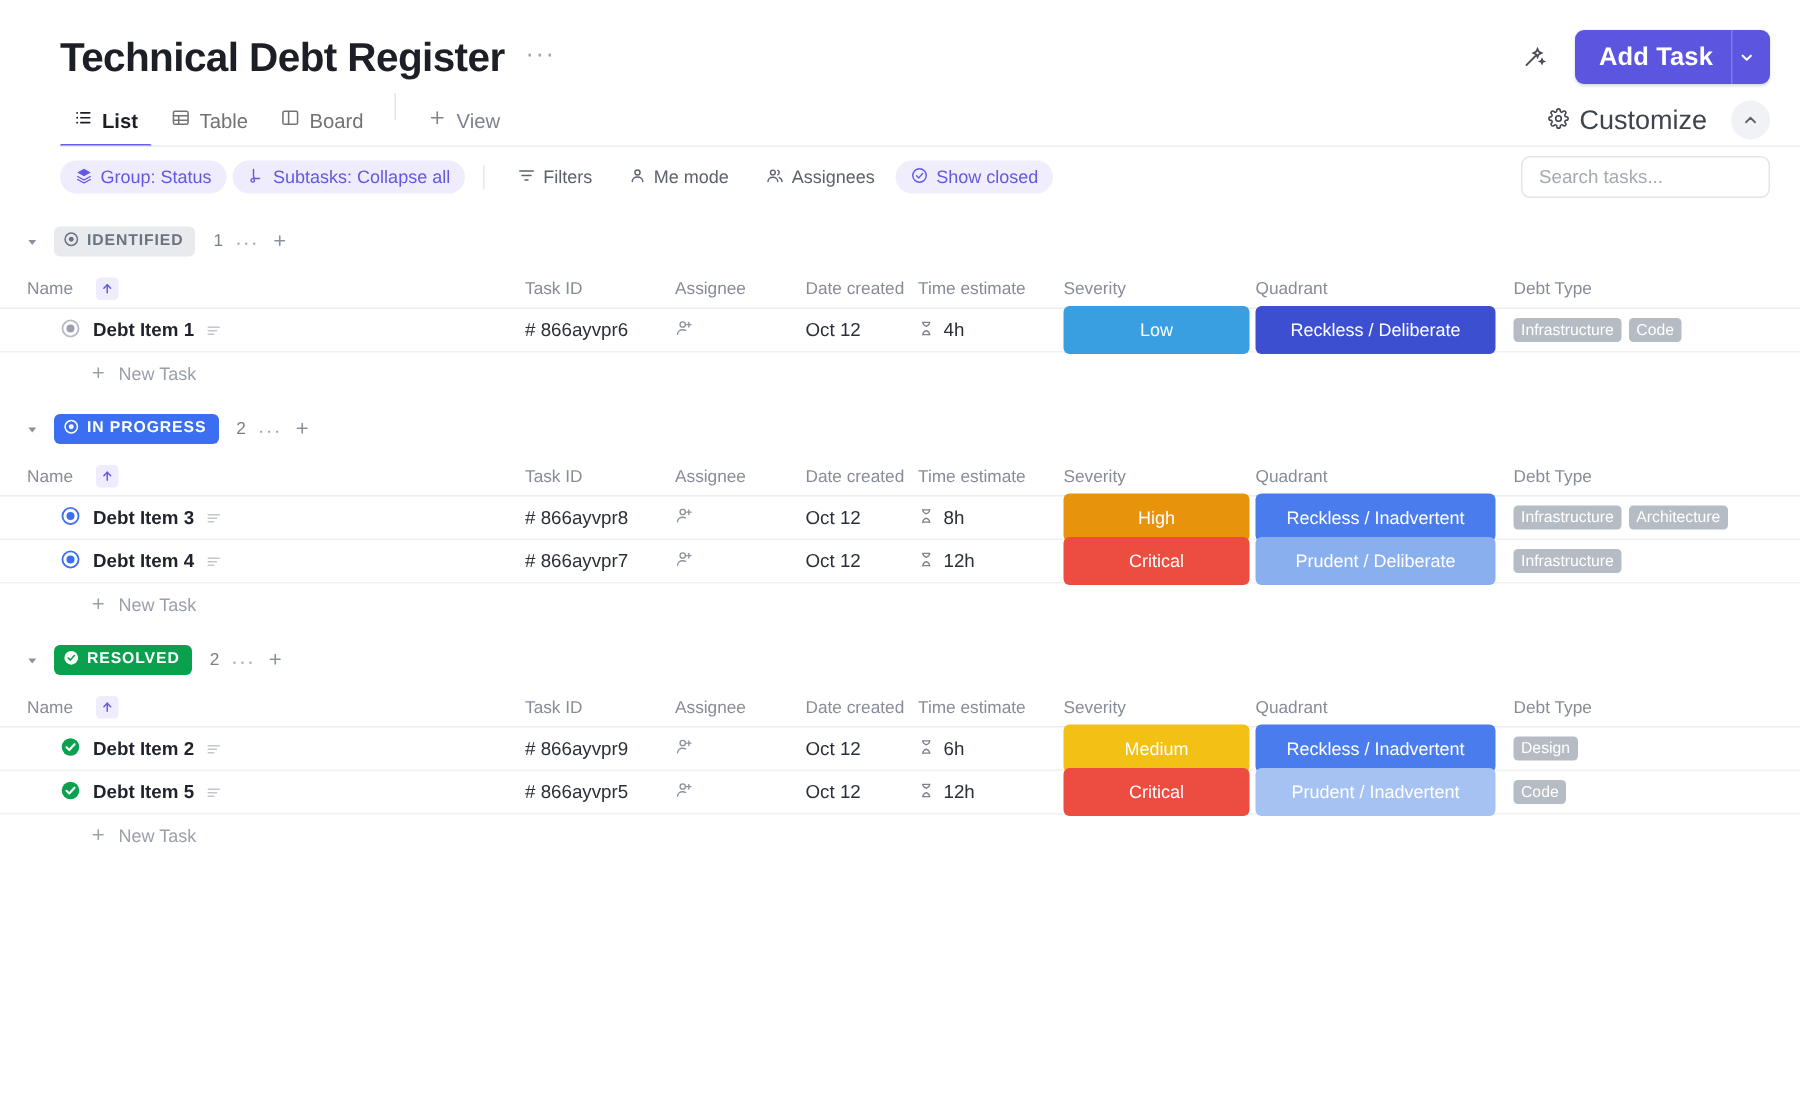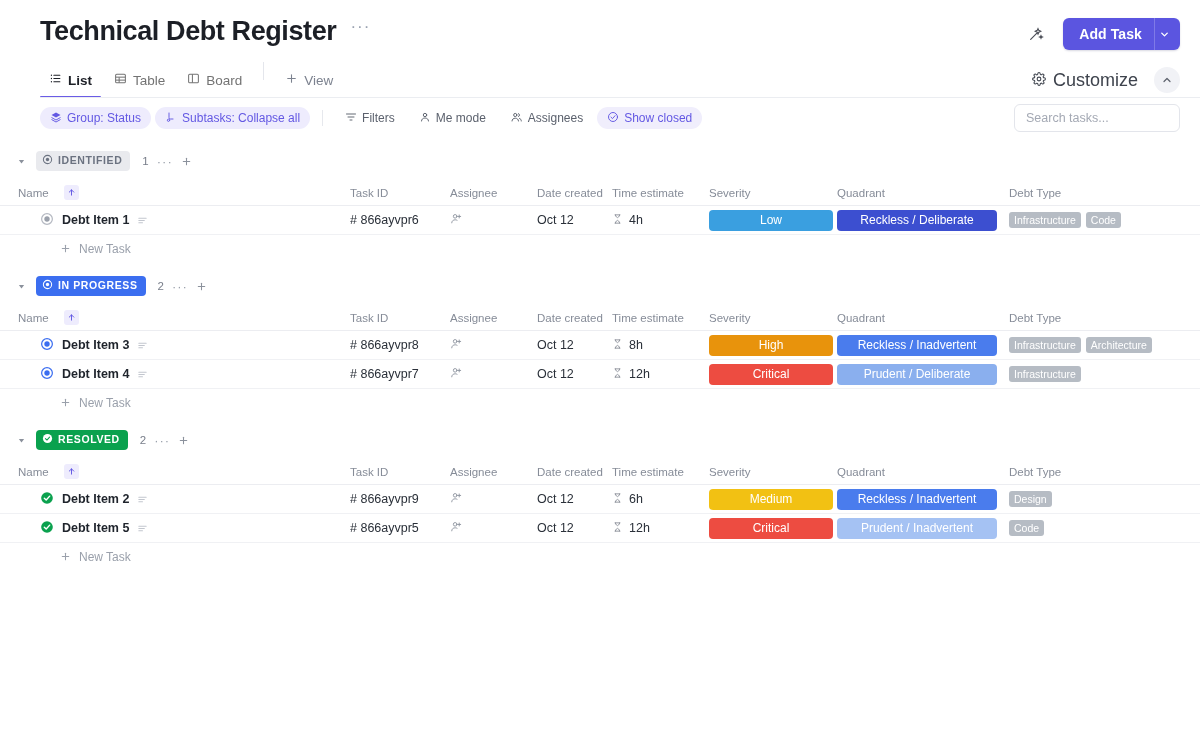--- a/index.html
+++ b/index.html
@@ -6,21 +6,21 @@
   html, body {
     width: 1200px; height: 731px;
     background: #ffffff;
     font-family: "Liberation Sans", sans-serif;
     color: #2a3039;
     overflow: hidden;
   }
 
   
   .page-header {
-    display: flex; align-items: flex-start;
+    display: flex; align-items: center;
     padding: 18px 20px 0 40px;
     height: 58px;
   }
   .page-title {
     font-size: 27px; font-weight: 700; letter-spacing: -0.4px;
     color: #1c1f26; line-height: 1;
   }
   .title-ellipsis {
     margin-left: 14px; color: #9aa2b1; font-size: 17px;
     letter-spacing: 1px; cursor: pointer; line-height: 1;
@@ -30,21 +30,21 @@
   .wand-btn {
     width: 26px; height: 26px; display: flex; align-items: center; justify-content: center;
     border-radius: 5px; cursor: pointer; color: #4c4f58;
   }
   .add-task-group {
     display: flex; align-items: stretch; background: #5b55e0;
     border-radius: 6px; overflow: hidden; cursor: pointer;
     box-shadow: 0 1px 2px rgba(40,40,90,.18);
   }
   .add-task-btn {
-    color: #fff; font-size: 14px; font-weight: 600;
+    color: #fff; font-size: 17px; font-weight: 600;
     padding: 8px 12px 8px 16px; border: none; background: transparent;
     font-family: inherit; cursor: pointer; letter-spacing: .1px;
   }
   .add-task-caret {
     display: flex; align-items: center; padding: 0 10px 0 4px;
     color: #fff; border-left: 1px solid rgba(255,255,255,.22);
   }
 
   
   .tabs-row {
@@ -162,21 +162,21 @@
   }
   .task-name { font-weight: 600; font-size: 12.5px; color: #1f242c; }
   .desc-icon { color: #c2c6ce; display: inline-flex; }
   .task-id { color: #2a3039; }
   .assignee-icon { color: #8d939e; display: inline-flex; }
   .time-cell { display: flex; align-items: flex-start; gap: 6px; }
   .hourglass { color: #7d828d; font-size: 11px; }
 
   .badge {
     display: flex; align-items: center; justify-content: center;
-    height: 21px; border-radius: 4px; color: #fff;
+    height: 32px; border-radius: 4px; color: #fff;
     font-size: 12px; line-height: 1; white-space: nowrap;
   }
   .badge-sev  { width: 124px; }
   .badge-quad { width: 160px; }
   .tag {
     display: inline-flex; align-items: center;
     height: 16px; padding: 0 5px; border-radius: 3px;
     background: #b6bcc4; color: #fff; font-size: 10.5px; line-height: 1;
     white-space: nowrap;
   }

